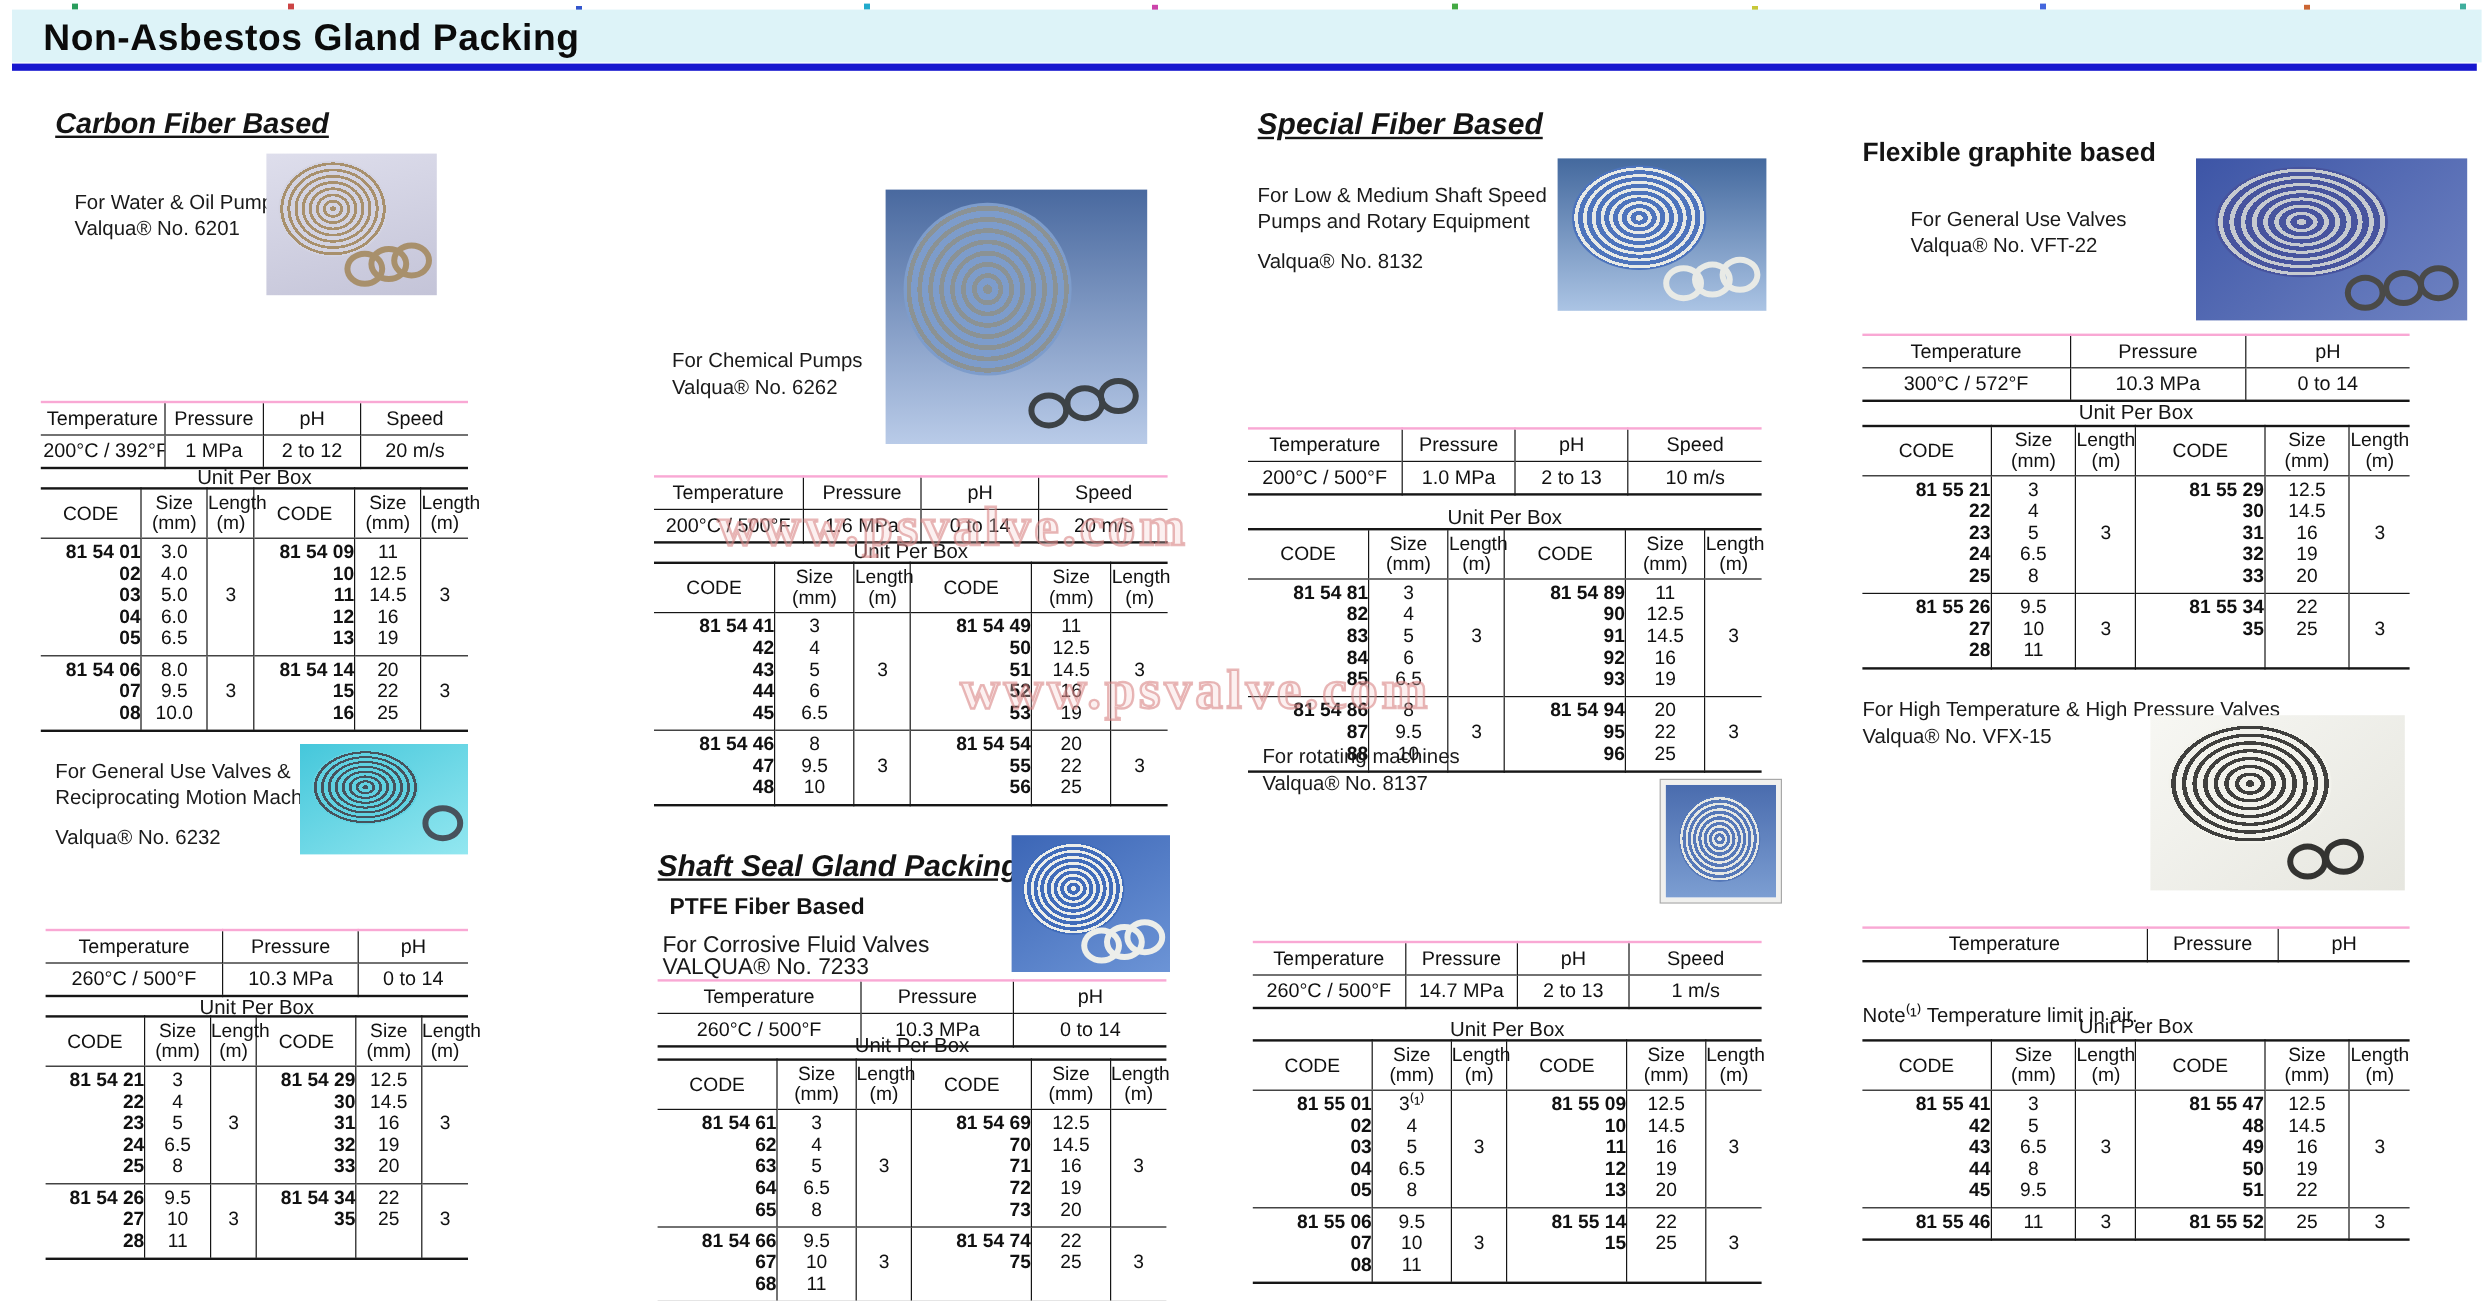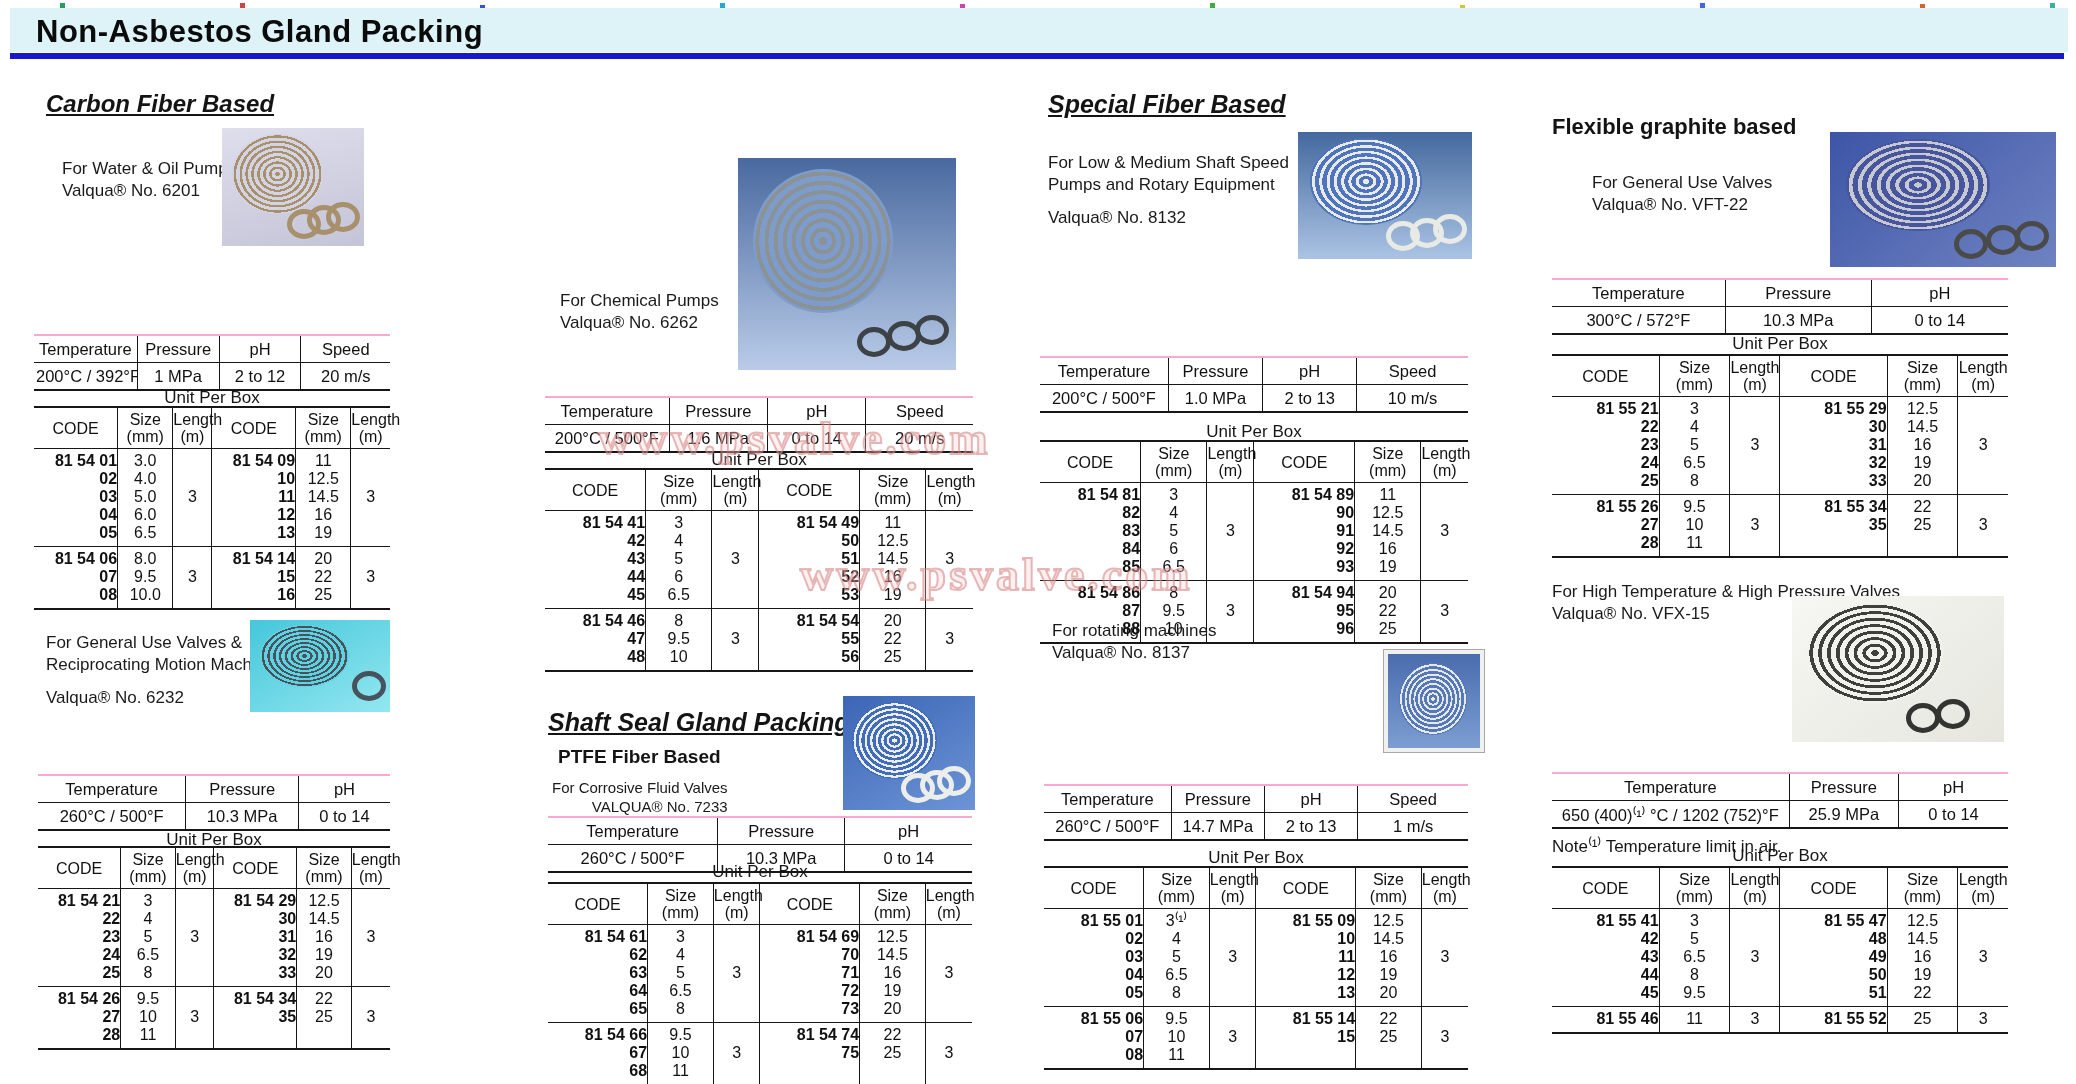--- a/index.html
+++ b/index.html
@@ -13,21 +13,21 @@
   .title-band{position:absolute;left:10px;top:8px;right:8px;height:44px;background:#ddf3f8;}
   .title-band h1{margin:0;padding:6px 0 0 26px;font-size:31px;font-weight:bold;color:#0b0b0b;
     letter-spacing:.5px;}
   .title-rule{position:absolute;left:10px;top:53px;right:12px;height:6px;background:#1717cf;}
   
   .sec{position:absolute;margin:0;font-weight:bold;color:#141414;}
   .sec-it{font-style:italic;text-decoration:underline;}
   
   .app{position:absolute;font-size:17px;line-height:22px;color:#1a1a1a;}
   .app .gap{height:11px;}
-  .app-sm{font-size:15px;line-height:19px;text-align:right;}
+  .app-sm{font-size:19px;line-height:19px;}
   
   .photo{position:absolute;}
   .photo .coil{position:absolute;left:7%;top:5%;width:64%;height:68%;border-radius:50%;
     background:repeating-radial-gradient(closest-side,var(--c) 0% 5.5%,var(--h) 5.5% 13%);}
   .photo .ring{position:absolute;width:24px;height:20px;border-radius:50%;
     border:5px solid var(--c);}
   .photo .r1{right:30%;bottom:6%;}
   .photo .r2{right:16%;bottom:9%;}
   .photo .r3{right:3%;bottom:12%;}
   .photo-6201{--c:#a8906c;--h:#d3d3e2;background:linear-gradient(165deg,#dedeec,#c4c4d8);}
@@ -981,25 +981,20 @@
         <col style="width: 52%;">
         <col style="width: 24%;">
         <col style="width: 24%;">
       </colgroup>
       <tbody>
         <tr>
           <td>Temperature</td>
           <td>Pressure</td>
           <td>pH</td>
         </tr>
-        <tr>
-          <td>650 (400)⁽¹⁾ °C / 1202 (752)°F</td>
-          <td>25.9 MPa</td>
-          <td>0 to 14</td>
-        </tr>
       </tbody>
     </table>
   <div class="note" style="left:1552px;top:834px;">Note⁽¹⁾ Temperature limit in air.</div>
   <div class="upb" style="left:1552px;top:846px;width:456px;">Unit Per Box</div>
   <table class="dt" style="left:1552px;top:866px;width:456px;">
       <colgroup>
         <col class="c-code">
         <col class="c-size">
         <col class="c-len">
         <col class="c-code">

